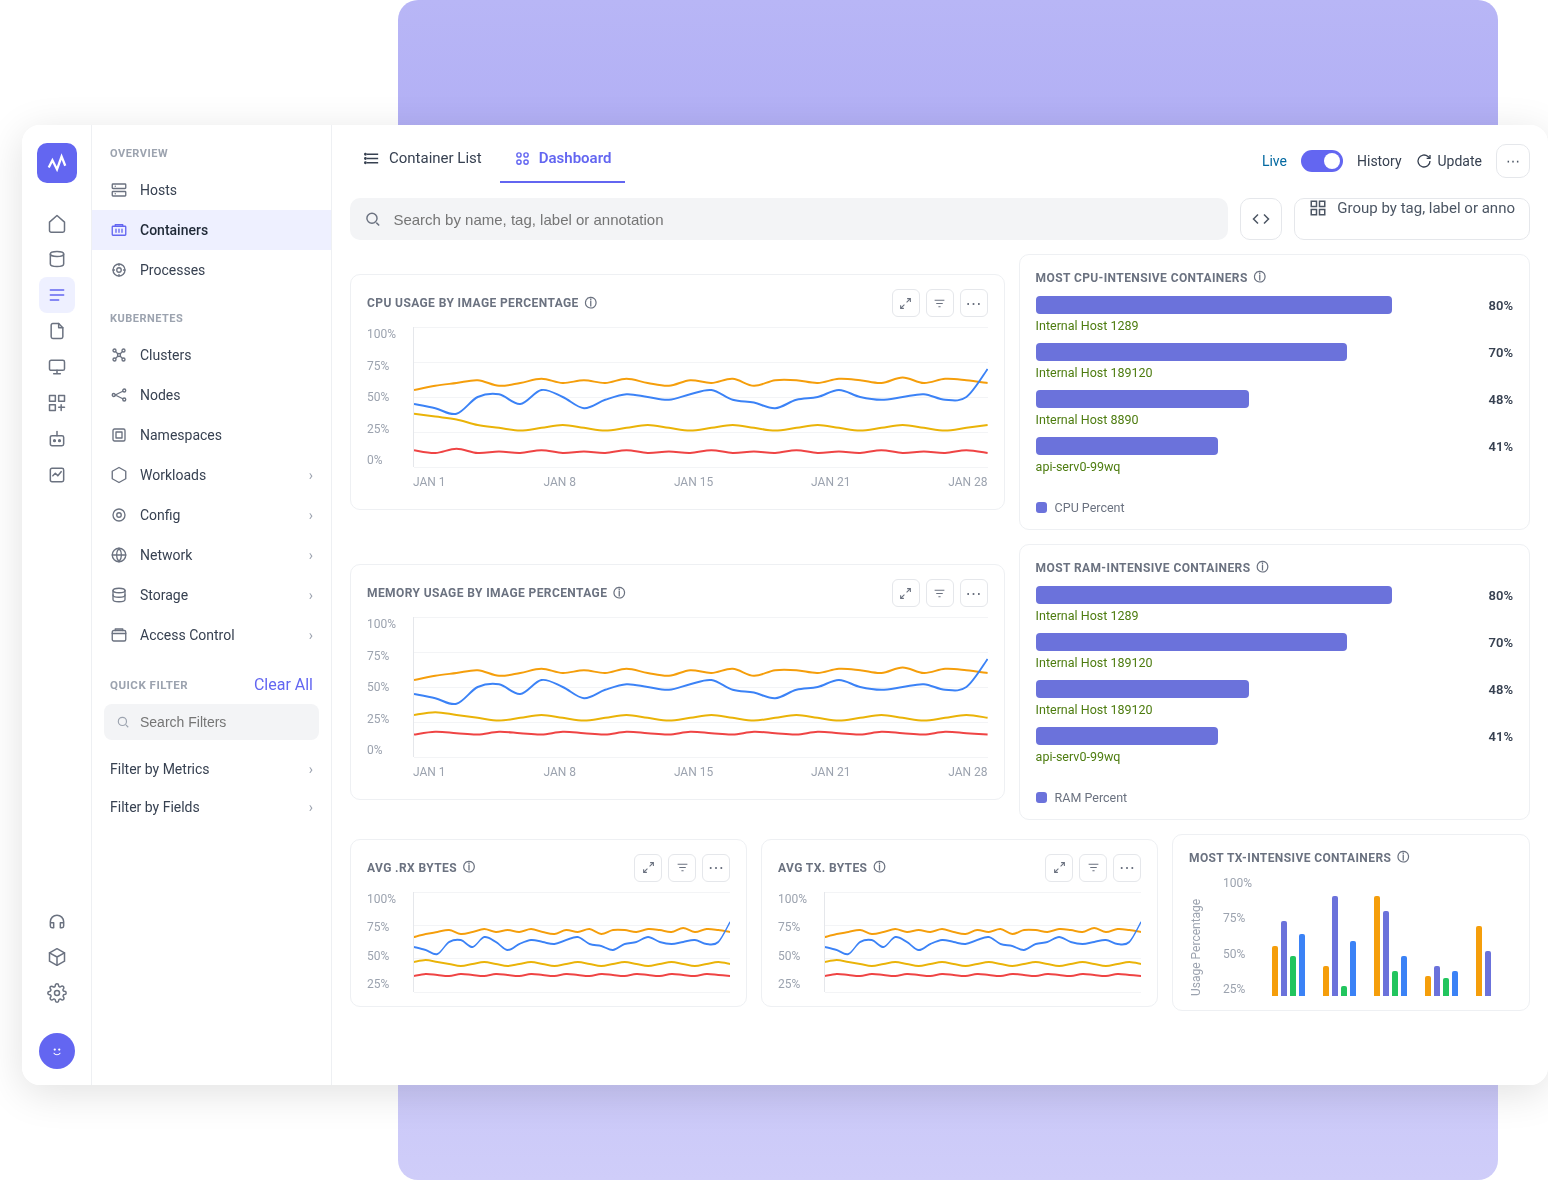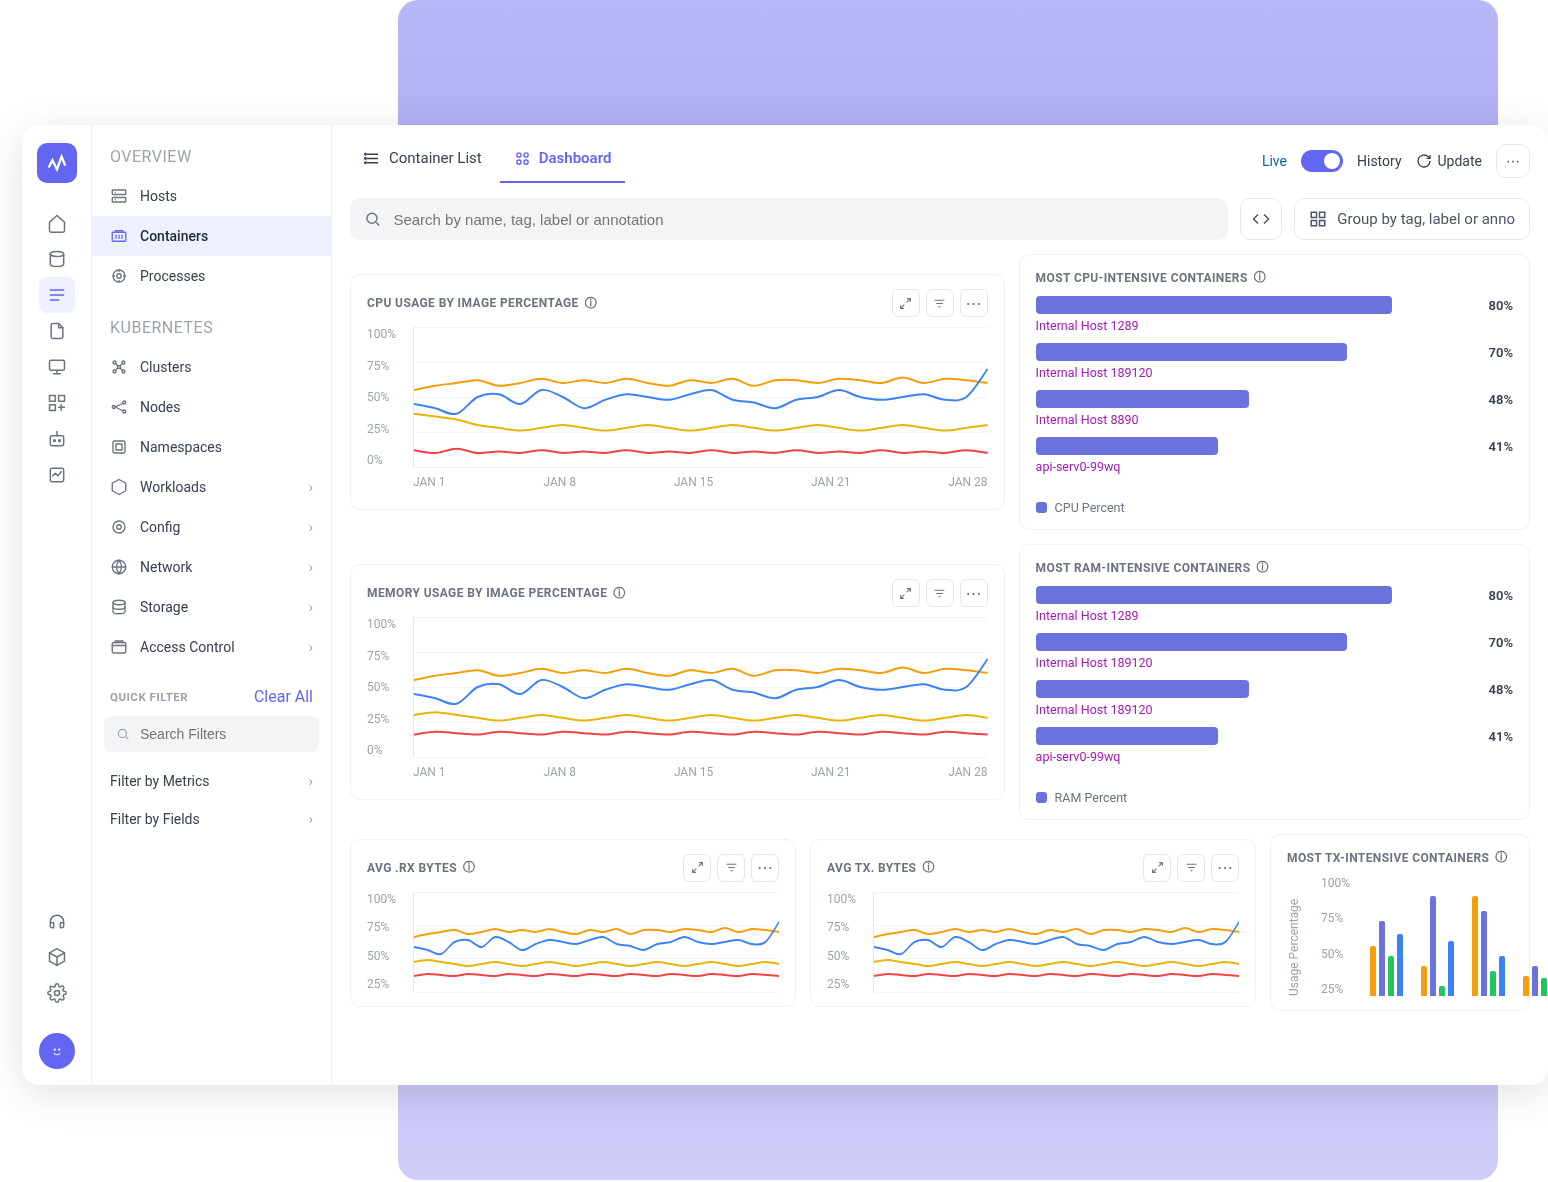--- a/index.html
+++ b/index.html
@@ -57,21 +57,21 @@
 }
 
 .sidebar {
   width: 240px;
   border-right: 1px solid #eef0f3;
   padding: 0;
   overflow-y: auto;
   font-size: 14px;
 }
 .side-section-title {
-  color: #9ca3af; font-size: 16px; font-weight: 400; letter-spacing: .5px;
+  color: #9ca3af; font-size: 11px; font-weight: 700; letter-spacing: .5px;
   padding: 22px 18px 10px;
 }
 .side-item {
   display: flex; align-items: center; gap: 12px;
   padding: 11px 18px; color: #374151; cursor: pointer;
   justify-content: space-between;
 }
 .side-item .si-left{display:flex;align-items:center;gap:12px;}
 .side-item.active { background: #eef0ff; color: #1f2937; font-weight:500;}
 .side-icon{width:18px;height:18px;display:flex;align-items:center;justify-content:center;color:#6b7280;}
@@ -90,21 +90,21 @@
 .tab.active{color:#6366f1;border-bottom-color:#6366f1;font-weight:600;}
 .top-right{display:flex;align-items:center;gap:14px;font-size:14px;color:#374151;}
 .toggle{width:42px;height:22px;border-radius:999px;background:#6366f1;position:relative;}
 .toggle::after{content:'';position:absolute;right:3px;top:3px;width:16px;height:16px;border-radius:50%;background:#fff;}
 .top-action{display:flex;align-items:center;gap:6px;color:#374151;cursor:pointer;}
 .mute{color:#0369a1;}
 .searchrow{display:flex;gap:12px;padding:14px 18px;}
 .searchbox{flex:1;background:#f3f4f6;border-radius:10px;display:flex;align-items:center;gap:12px;padding:12px 14px;}
 .searchbox input{border:0;background:transparent;outline:0;font-size:15px;width:100%;color:#374151;}
 .iconbtn{width:42px;height:42px;border:1px solid #e5e7eb;border-radius:10px;display:flex;align-items:center;justify-content:center;color:#4b5563;background:#fff;cursor:pointer;}
-.groupby{height:42px;border:1px solid #e5e7eb;border-radius:10px;display:flex;align-items:center;gap:10px;padding:0 14px;color:#4b5563;background:#fff;cursor:pointer;font-size:15px;white-space:nowrap;}
+.groupby{height:42px;border:1px solid #e5e7eb;border-radius:10px;display:flex;align-items:flex-start;gap:10px;padding:0 14px;color:#4b5563;background:#fff;cursor:pointer;font-size:15px;white-space:nowrap;}
 .actionrow{display:flex;justify-content:space-between;padding:0 18px 14px;}
 .pillbtn{display:flex;align-items:center;gap:8px;background:#eef0ff;color:#6366f1;border:0;padding:10px 14px;border-radius:8px;font-size:14px;font-weight:500;cursor:pointer;}
 .outlinebtn{display:flex;align-items:center;gap:8px;border:1px solid #e5e7eb;background:#fff;padding:10px 14px;border-radius:8px;font-size:14px;color:#374151;cursor:pointer;}
 .content{flex:1;overflow-y:auto;padding:0 18px 18px;}
 .row{display:flex;gap:14px;margin-bottom:14px;align-items:center;}
 .card{border:1px solid #eef0f3;border-radius:10px;padding:14px 16px;background:#fff;}
 .card.flex1{flex:1;}
 .card-head{display:flex;justify-content:space-between;align-items:center;margin-bottom:10px;}
 .card-title{display:flex;align-items:center;gap:6px;color:#6b7280;font-size:12px;font-weight:700;letter-spacing:.4px;}
 .card-actions{display:flex;gap:6px;}
@@ -117,21 +117,21 @@
 .lc-grid{position:absolute;left:0;right:0;height:1px;background:#f3f4f6;}
 .lc-x{margin-left:46px;display:flex;justify-content:space-between;margin-top:8px;}
 .lc-x span{font-size:12px;color:#9ca3af;}
 .lc-plot svg{position:absolute;inset:0;width:100%;height:100%;}
 
 .barlist{display:flex;flex-direction:column;gap:2px;}
 .baritem{display:flex;align-items:center;gap:8px;}
 .bartrack{flex:1;height:18px;position:relative;}
 .barfill{position:absolute;left:0;top:0;height:100%;background:#6b72db;border-radius:4px;}
 .barval{font-size:13px;font-weight:600;color:#374151;}
-.barlabel{font-size:12.5px;color:#a21caf;margin:2px 0 8px;}
+.barlabel{font-size:12.5px;color:#4d7c0f;margin:2px 0 8px;}
 .legend{display:flex;align-items:center;gap:8px;margin-top:18px;}
 .legend-swatch{width:11px;height:11px;border-radius:3px;background:#6b72db;}
 .legend-text{font-size:12.5px;color:#6b7280;}
 
 .colchart{display:flex;gap:20px;}
 .colchart .cc-y{display:flex;flex-direction:column;justify-content:space-between;height:120px;}
 .colchart .cc-y span{font-size:12px;color:#9ca3af;}
 .cc-area{display:flex;align-items:flex-end;gap:18px;height:120px;position:relative;flex:1;}
 .cc-ylabel{writing-mode:vertical-rl;transform:rotate(180deg);font-size:12px;color:#9ca3af;}
 .cc-group{display:flex;align-items:flex-end;gap:3px;}
@@ -733,21 +733,21 @@
                 <div class="lc-grid" style="top: 100px;"></div>
                 <svg viewBox="0 0 600 100" preserveAspectRatio="none">
                   <path d="M0 44.99999999999999 C3.7037037037037037 44.49999999999999,14.814814814814813 42.83333333333334,22.22222222222222 42.00000000000001 C29.62962962962963 41.16666666666667,37.03703703703704 40.66666666666667,44.44444444444444 40 C51.85185185185185 39.33333333333333,59.25925925925927 37.666666666666664,66.66666666666667 38 C74.07407407407408 38.333333333333336,81.48148148148148 41.66666666666667,88.88888888888889 42.00000000000001 C96.29629629629629 42.33333333333334,103.70370370370371 40.833333333333336,111.11111111111111 40 C118.51851851851852 39.166666666666664,125.92592592592594 37,133.33333333333334 37 C140.74074074074076 37,148.14814814814815 39.833333333333336,155.55555555555554 40 C162.96296296296293 40.166666666666664,170.37037037037035 38,177.77777777777777 38 C185.1851851851852 38,192.59259259259258 40.166666666666664,200 40 C207.40740740740742 39.833333333333336,214.8148148148148 37,222.22222222222223 37 C229.62962962962965 37,237.03703703703704 39.166666666666664,244.44444444444446 40 C251.85185185185188 40.833333333333336,259.2592592592593 42.33333333333334,266.6666666666667 42.00000000000001 C274.0740740740741 41.66666666666667,281.4814814814815 38.333333333333336,288.8888888888889 38 C296.2962962962963 37.666666666666664,303.7037037037037 40.166666666666664,311.1111111111111 40 C318.5185185185185 39.833333333333336,325.9259259259259 36.666666666666664,333.3333333333333 37 C340.7407407407407 37.333333333333336,348.14814814814815 41.83333333333334,355.55555555555554 42.00000000000001 C362.96296296296293 42.16666666666667,370.3703703703704 38.66666666666667,377.77777777777777 38 C385.18518518518516 37.33333333333333,392.5925925925926 37.666666666666664,400 38 C407.4074074074074 38.333333333333336,414.81481481481484 40.166666666666664,422.22222222222223 40 C429.6296296296296 39.833333333333336,437.03703703703707 37.333333333333336,444.44444444444446 37 C451.85185185185185 36.666666666666664,459.2592592592593 37.5,466.6666666666667 38 C474.0740740740741 38.5,481.4814814814815 40.333333333333336,488.8888888888889 40 C496.2962962962963 39.666666666666664,503.7037037037037 36,511.1111111111111 36 C518.5185185185185 36,525.925925925926 39.833333333333336,533.3333333333334 40 C540.7407407407408 40.166666666666664,548.1481481481482 37.333333333333336,555.5555555555555 37 C562.9629629629629 36.666666666666664,570.3703703703704 37.5,577.7777777777778 38 C585.1851851851852 38.5,596.2962962962963 39.666666666666664,600 40" stroke="#f59e0b" fill="none" stroke-width="2"></path>
                   <path d="M0 55 C3.7037037037037037 55.5,14.814814814814813 56.833333333333336,22.22222222222222 58 C29.62962962962963 59.166666666666664,37.03703703703704 63.333333333333336,44.44444444444444 62 C51.85185185185185 60.666666666666664,59.25925925925927 52.333333333333336,66.66666666666667 50 C74.07407407407408 47.666666666666664,81.48148148148148 47.166666666666664,88.88888888888889 48 C96.29629629629629 48.833333333333336,103.70370370370371 55.5,111.11111111111111 55 C118.51851851851852 54.5,125.92592592592594 45.83333333333333,133.33333333333334 44.99999999999999 C140.74074074074076 44.16666666666666,148.14814814814815 47.83333333333333,155.55555555555554 50 C162.96296296296293 52.16666666666667,170.37037037037035 57.666666666666664,177.77777777777777 58 C185.1851851851852 58.333333333333336,192.59259259259258 53.666666666666664,200 52 C207.40740740740742 50.333333333333336,214.8148148148148 48.333333333333336,222.22222222222223 48 C229.62962962962965 47.666666666666664,237.03703703703704 49.333333333333336,244.44444444444446 50 C251.85185185185188 50.666666666666664,259.2592592592593 52.333333333333336,266.6666666666667 52 C274.0740740740741 51.666666666666664,281.4814814814815 49.16666666666667,288.8888888888889 48 C296.2962962962963 46.83333333333333,303.7037037037037 44.33333333333333,311.1111111111111 44.99999999999999 C318.5185185185185 45.66666666666666,325.9259259259259 50.5,333.3333333333333 52 C340.7407407407407 53.5,348.14814814814815 53,355.55555555555554 54 C362.96296296296293 55,370.3703703703704 58.333333333333336,377.77777777777777 58 C385.18518518518516 57.666666666666664,392.5925925925926 53.333333333333336,400 52 C407.4074074074074 50.666666666666664,414.81481481481484 51.16666666666667,422.22222222222223 50 C429.6296296296296 48.83333333333333,437.03703703703707 44.99999999999999,444.44444444444446 44.99999999999999 C451.85185185185185 44.99999999999999,459.2592592592593 48.83333333333333,466.6666666666667 50 C474.0740740740741 51.16666666666667,481.4814814814815 52,488.8888888888889 52 C496.2962962962963 52,503.7037037037037 50.666666666666664,511.1111111111111 50 C518.5185185185185 49.333333333333336,525.925925925926 47.666666666666664,533.3333333333334 48 C540.7407407407408 48.333333333333336,548.1481481481482 51.666666666666664,555.5555555555555 52 C562.9629629629629 52.333333333333336,570.3703703703704 53.666666666666664,577.7777777777778 50 C585.1851851851852 46.333333333333336,596.2962962962963 33.333333333333336,600 30" stroke="#3b82f6" fill="none" stroke-width="2"></path>
                   <path d="M0 70 C3.7037037037037037 69.66666666666667,14.814814814814813 68,22.22222222222222 68 C29.62962962962963 68,37.03703703703704 69.33333333333333,44.44444444444444 70 C51.85185185185185 70.66666666666667,59.25925925925927 71.33333333333333,66.66666666666667 72 C74.07407407407408 72.66666666666667,81.48148148148148 74,88.88888888888889 74 C96.29629629629629 74,103.70370370370371 72.66666666666667,111.11111111111111 72 C118.51851851851852 71.33333333333333,125.92592592592594 70,133.33333333333334 70 C140.74074074074076 70,148.14814814814815 71.33333333333333,155.55555555555554 72 C162.96296296296293 72.66666666666667,170.37037037037035 74,177.77777777777777 74 C185.1851851851852 74,192.59259259259258 72.66666666666667,200 72 C207.40740740740742 71.33333333333333,214.8148148148148 70,222.22222222222223 70 C229.62962962962965 70,237.03703703703704 71.33333333333333,244.44444444444446 72 C251.85185185185188 72.66666666666667,259.2592592592593 74,266.6666666666667 74 C274.0740740740741 74,281.4814814814815 72.66666666666667,288.8888888888889 72 C296.2962962962963 71.33333333333333,303.7037037037037 70,311.1111111111111 70 C318.5185185185185 70,325.9259259259259 71.33333333333333,333.3333333333333 72 C340.7407407407407 72.66666666666667,348.14814814814815 74,355.55555555555554 74 C362.96296296296293 74,370.3703703703704 72.66666666666667,377.77777777777777 72 C385.18518518518516 71.33333333333333,392.5925925925926 70,400 70 C407.4074074074074 70,414.81481481481484 71.33333333333333,422.22222222222223 72 C429.6296296296296 72.66666666666667,437.03703703703707 74,444.44444444444446 74 C451.85185185185185 74,459.2592592592593 72.66666666666667,466.6666666666667 72 C474.0740740740741 71.33333333333333,481.4814814814815 70,488.8888888888889 70 C496.2962962962963 70,503.7037037037037 71.33333333333333,511.1111111111111 72 C518.5185185185185 72.66666666666667,525.925925925926 74,533.3333333333334 74 C540.7407407407408 74,548.1481481481482 72.66666666666667,555.5555555555555 72 C562.9629629629629 71.33333333333333,570.3703703703704 70,577.7777777777778 70 C585.1851851851852 70,596.2962962962963 71.66666666666667,600 72" stroke="#eab308" fill="none" stroke-width="2"></path>
                   <path d="M0 84 C3.7037037037037037 83.66666666666667,14.814814814814813 82.16666666666667,22.22222222222222 82 C29.62962962962963 81.83333333333333,37.03703703703704 82.66666666666667,44.44444444444444 83 C51.85185185185185 83.33333333333333,59.25925925925927 84.16666666666667,66.66666666666667 84 C74.07407407407408 83.83333333333333,81.48148148148148 82.16666666666667,88.88888888888889 82 C96.29629629629629 81.83333333333333,103.70370370370371 82.66666666666667,111.11111111111111 83 C118.51851851851852 83.33333333333333,125.92592592592594 84.16666666666667,133.33333333333334 84 C140.74074074074076 83.83333333333333,148.14814814814815 82.16666666666667,155.55555555555554 82 C162.96296296296293 81.83333333333333,170.37037037037035 82.66666666666667,177.77777777777777 83 C185.1851851851852 83.33333333333333,192.59259259259258 84.16666666666667,200 84 C207.40740740740742 83.83333333333333,214.8148148148148 82.16666666666667,222.22222222222223 82 C229.62962962962965 81.83333333333333,237.03703703703704 82.66666666666667,244.44444444444446 83 C251.85185185185188 83.33333333333333,259.2592592592593 84.16666666666667,266.6666666666667 84 C274.0740740740741 83.83333333333333,281.4814814814815 82.16666666666667,288.8888888888889 82 C296.2962962962963 81.83333333333333,303.7037037037037 82.66666666666667,311.1111111111111 83 C318.5185185185185 83.33333333333333,325.9259259259259 84.16666666666667,333.3333333333333 84 C340.7407407407407 83.83333333333333,348.14814814814815 82.16666666666667,355.55555555555554 82 C362.96296296296293 81.83333333333333,370.3703703703704 82.66666666666667,377.77777777777777 83 C385.18518518518516 83.33333333333333,392.5925925925926 84.16666666666667,400 84 C407.4074074074074 83.83333333333333,414.81481481481484 82.16666666666667,422.22222222222223 82 C429.6296296296296 81.83333333333333,437.03703703703707 82.66666666666667,444.44444444444446 83 C451.85185185185185 83.33333333333333,459.2592592592593 84.16666666666667,466.6666666666667 84 C474.0740740740741 83.83333333333333,481.4814814814815 82.16666666666667,488.8888888888889 82 C496.2962962962963 81.83333333333333,503.7037037037037 82.66666666666667,511.1111111111111 83 C518.5185185185185 83.33333333333333,525.925925925926 84.16666666666667,533.3333333333334 84 C540.7407407407408 83.83333333333333,548.1481481481482 82.16666666666667,555.5555555555555 82 C562.9629629629629 81.83333333333333,570.3703703703704 82.66666666666667,577.7777777777778 83 C585.1851851851852 83.33333333333333,596.2962962962963 83.83333333333333,600 84" stroke="#ef4444" fill="none" stroke-width="2"></path>
                 </svg>
               </div>
             </div>
         </div>
-        <div class="card" style="width:260px">
+        <div class="card" style="width:358px">
           <div class="card-head">
             <div class="card-title">
                 <span>MOST TX-INTENSIVE CONTAINERS</span>
                 <span>ⓘ</span>
               </div>
           </div>
           <div class="colchart">
             <span class="cc-ylabel">Usage Percentage</span>
             <div class="cc-y" id="cc-y">
                 <span>100%</span>

